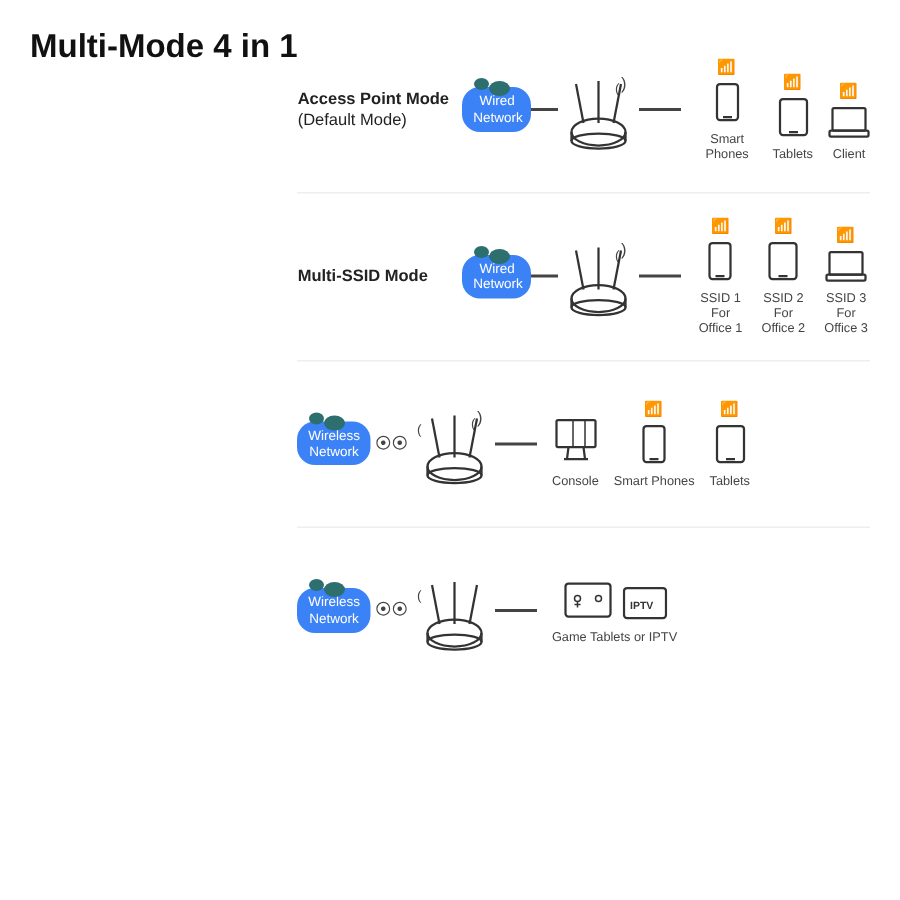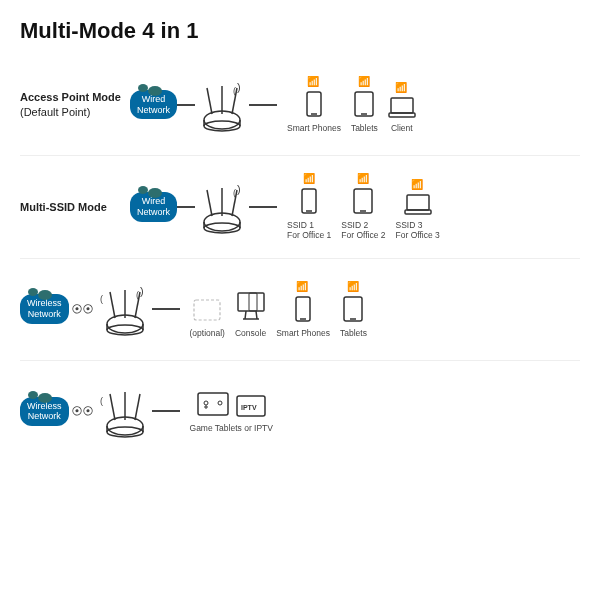--- a/index.html
+++ b/index.html
@@ -10,21 +10,21 @@
       font-family: Arial, sans-serif;
       font-size: 11px;
       color: #222;
       overflow: hidden;
     }
     .page {
       width: 600px;
       height: 472px;
       padding: 18px 20px 10px 20px;
       display: flex;
-      flex-direction: column;
+      flex-direction: row;
     }
     h1 {
       font-size: 22px;
       font-weight: 700;
       margin-bottom: 10px;
       color: #111;
     }
     .modes-container {
       display: flex;
       flex-direction: column;
@@ -49,21 +49,21 @@
       line-height: 1.3;
     }
     .mode-diagram {
       display: flex;
       align-items: center;
       flex: 1;
       gap: 0;
     }
     
     .cloud-badge {
-      background: #0369a1;
+      background: #3b82f6;
       color: #fff;
       border-radius: 12px;
       padding: 4px 7px;
       font-size: 9px;
       text-align: center;
       line-height: 1.2;
       min-width: 46px;
       position: relative;
     }
     .cloud-badge::before {
@@ -115,20 +115,21 @@
     }
     .device {
       display: flex;
       flex-direction: column;
       align-items: center;
       gap: 2px;
     }
     .device-label {
       font-size: 8.5px;
       color: #444;
+      text-align: center;
       line-height: 1.2;
       margin-top: 2px;
     }
     
     .wifi-icon {
       font-size: 10px;
       color: #444;
       margin-bottom: 2px;
       text-align: center;
     }
@@ -139,21 +140,21 @@
   </style>
 </head>
 <body>
 
 <div class="page">
   <h1>Multi-Mode 4 in 1</h1>
 
   <div class="modes-container">
 
     <div class="mode-row">
-      <div class="mode-label">Access Point Mode<br><span style="font-weight:400">(Default Point)</span></div>
+      <div class="mode-label">Access Point Mode<br><span style="font-weight:400">(Default Mode)</span></div>
       <div class="mode-diagram">
         <div class="cloud-badge">Wired<br>Network</div>
         <div class="line"></div>
 
         <div class="router-wrap">
           <svg class="router-svg" viewBox="0 0 54 58" fill="none" xmlns="http://www.w3.org/2000/svg">
 
             <text x="38" y="18" font-size="9" fill="#444" font-family="Arial">(</text>
             <text x="42" y="15" font-size="11" fill="#444" font-family="Arial">)</text>
 
@@ -264,27 +265,20 @@
             <line x1="37" y1="38" x2="42" y2="12" stroke="#333" stroke-width="1.5"></line>
             <ellipse cx="27" cy="44" rx="18" ry="9" fill="none" stroke="#333" stroke-width="1.5"></ellipse>
             <line x1="9" y1="44" x2="9" y2="50" stroke="#333" stroke-width="1.5"></line>
             <line x1="45" y1="44" x2="45" y2="50" stroke="#333" stroke-width="1.5"></line>
             <ellipse cx="27" cy="50" rx="18" ry="5" fill="none" stroke="#333" stroke-width="1.5"></ellipse>
           </svg>
         </div>
         <div class="line line-long"></div>
         <div class="devices">
           <div class="device">
-            <svg class="dev-svg" width="30" height="28" viewBox="0 0 30 28">
-
-              <rect x="2" y="4" width="26" height="20" rx="2" fill="none" stroke="#bbb" stroke-width="1.2" stroke-dasharray="3,2"></rect>
-            </svg>
-            <div class="device-label">(optional)</div>
-          </div>
-          <div class="device">
             <svg class="dev-svg" width="30" height="32" viewBox="0 0 30 32">
 
               <rect x="2" y="1" width="26" height="18" rx="1" fill="none" stroke="#333" stroke-width="1.5"></rect>
               <line x1="10" y1="19" x2="9" y2="27" stroke="#333" stroke-width="1.5"></line>
               <line x1="20" y1="19" x2="21" y2="27" stroke="#333" stroke-width="1.5"></line>
               <line x1="7" y1="27" x2="23" y2="27" stroke="#333" stroke-width="1.5"></line>
 
               <rect x="13" y="1" width="8" height="18" rx="1" fill="none" stroke="#333" stroke-width="1"></rect>
             </svg>
             <div class="device-label">Console</div>

